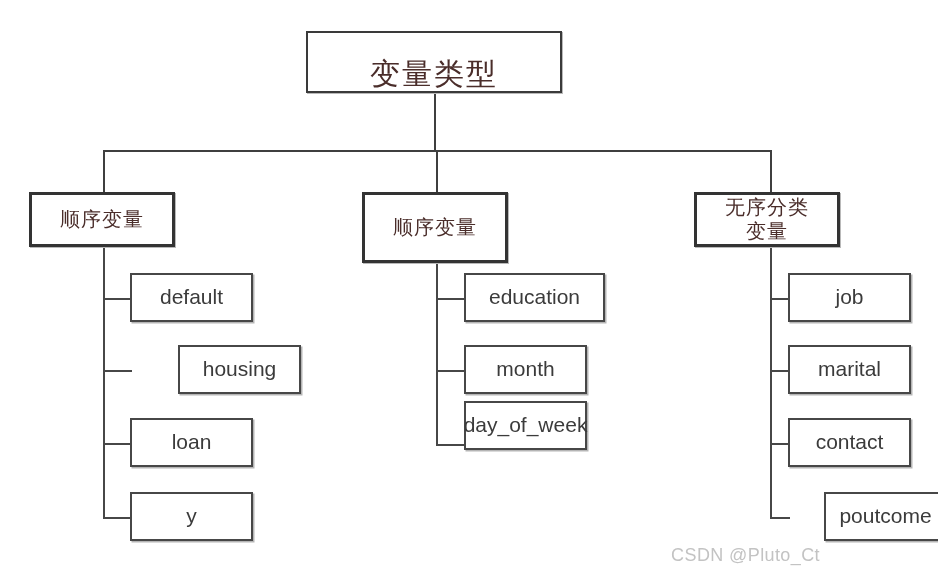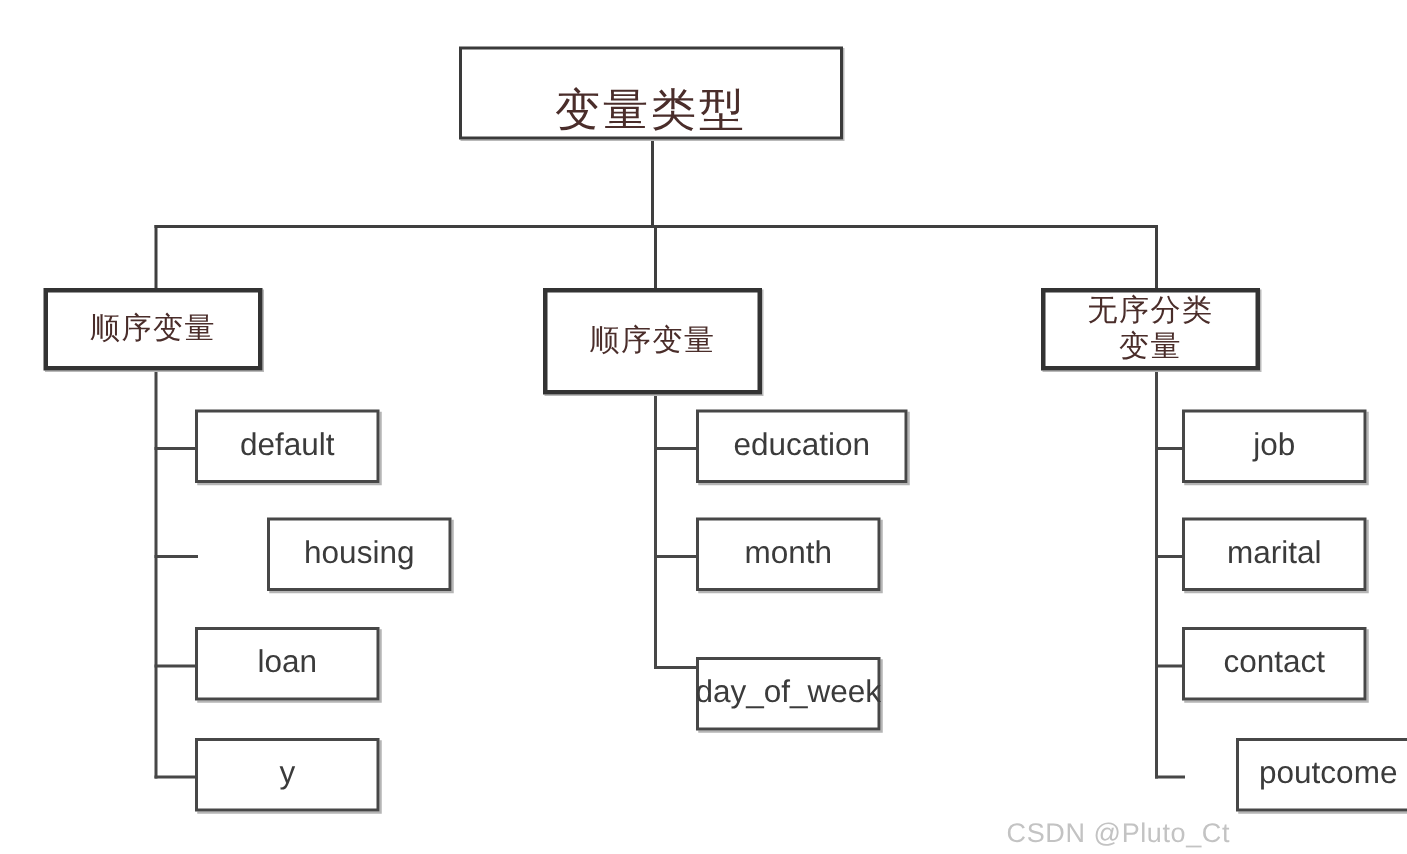--- a/index.html
+++ b/index.html
@@ -125,21 +125,21 @@
       </div>
       <div class="node node-branch" style="left: 362px; top: 192px; width: 146px; height: 71px;">
         <span class="node-label">顺序变量</span>
       </div>
       <div class="node node-leaf" style="left: 464px; top: 273px; width: 141px; height: 49px;">
         <span class="node-label">education</span>
       </div>
       <div class="node node-leaf" style="left: 464px; top: 345px; width: 123px; height: 49px; justify-content: center;">
         <span class="node-label">month</span>
       </div>
-      <div class="node node-leaf" style="left: 464px; top: 438px; width: 123px; height: 49px;">
+      <div class="node node-leaf" style="left: 464px; top: 401px; width: 123px; height: 49px;">
         <span class="node-label">day_of_week</span>
       </div>
       <div class="node node-branch" style="left: 694px; top: 192px; width: 146px; height: 55px;">
         <span class="node-label">无序分类
 变量</span>
       </div>
       <div class="node node-leaf" style="left: 788px; top: 273px; width: 123px; height: 49px;">
         <span class="node-label">job</span>
       </div>
       <div class="node node-leaf" style="left: 788px; top: 345px; width: 123px; height: 49px;">

